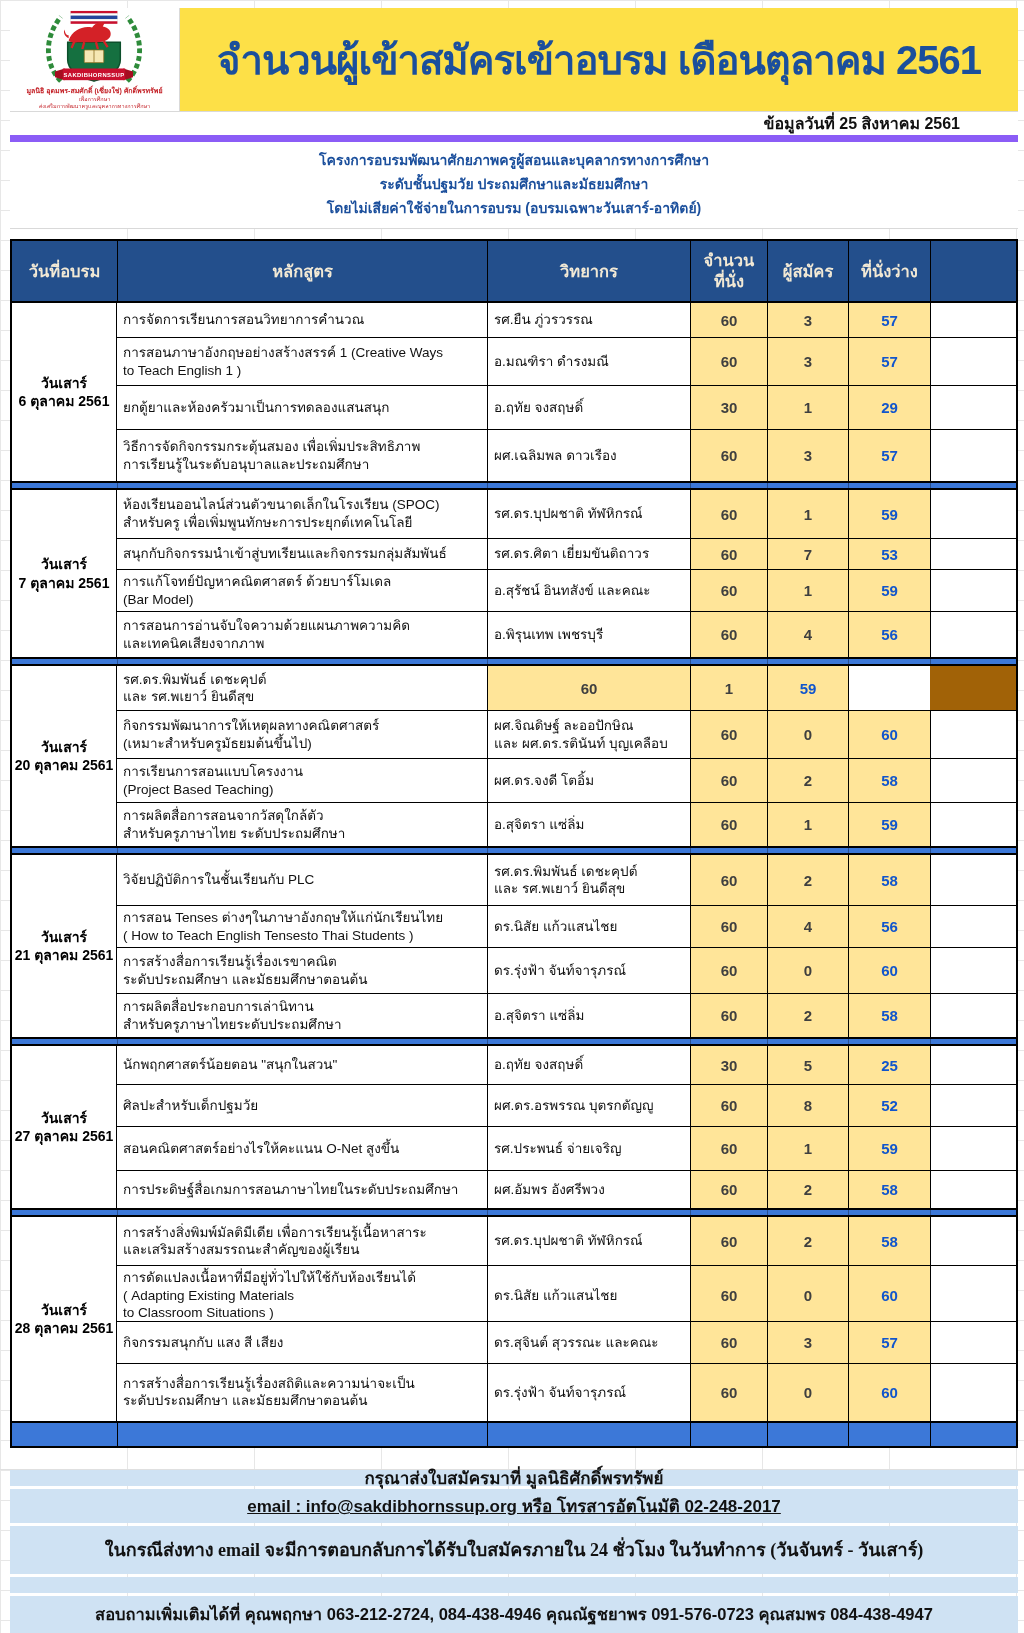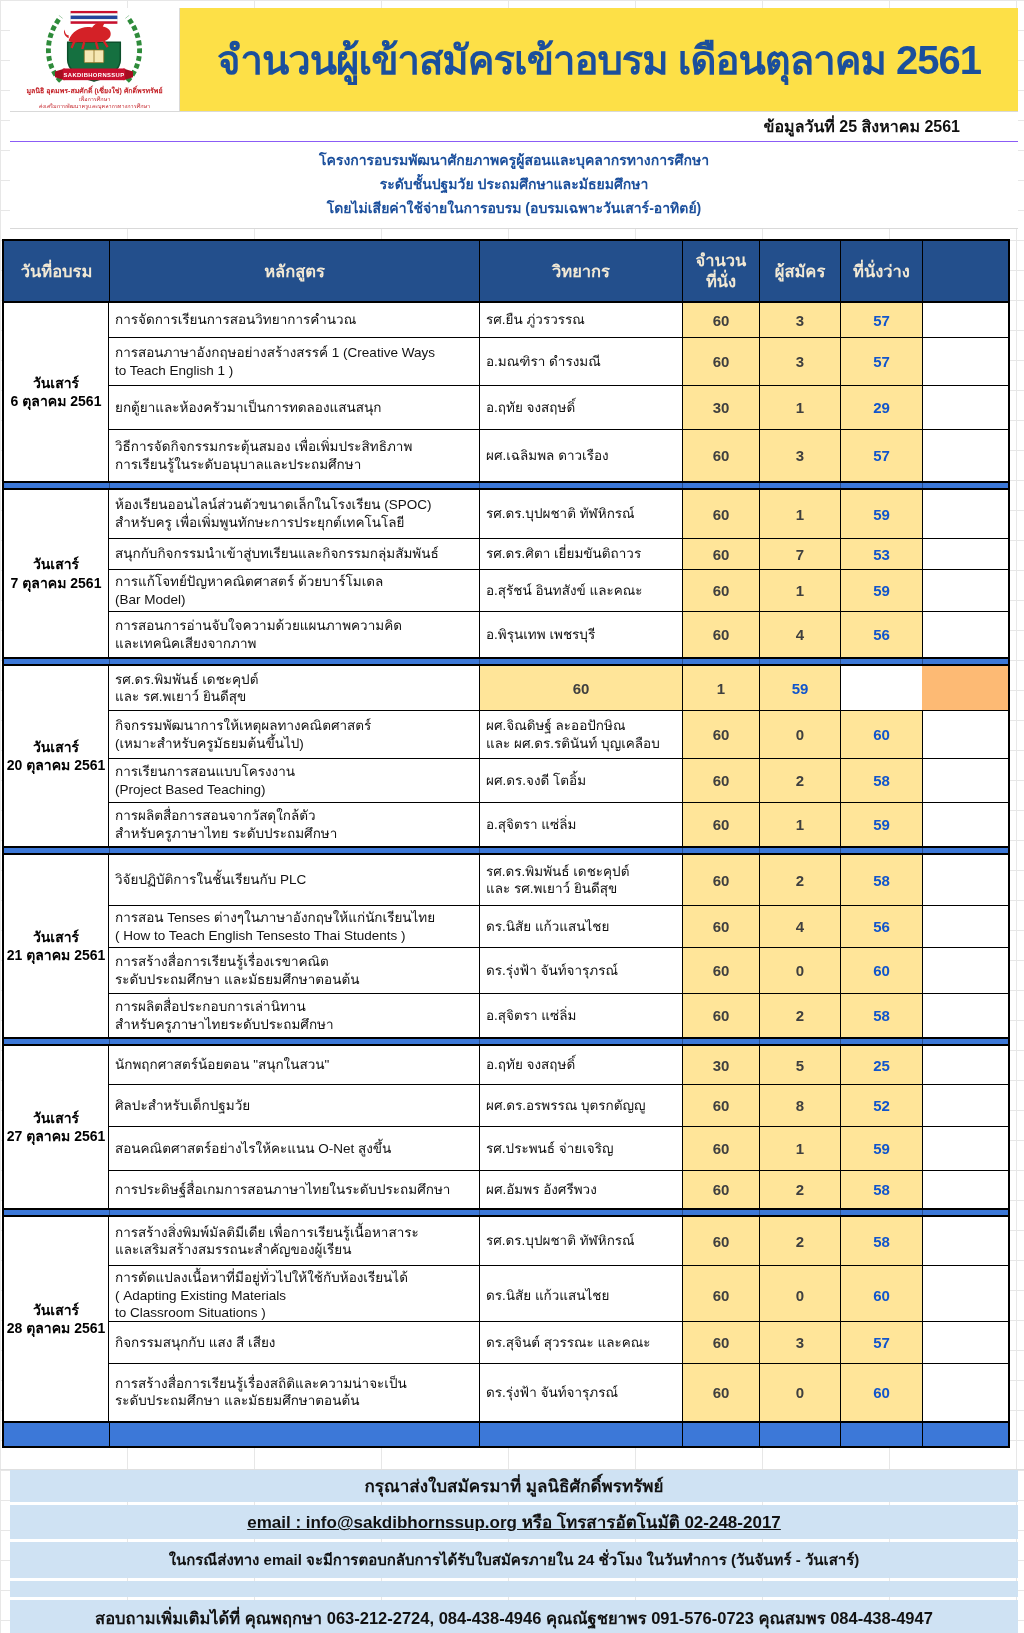--- a/index.html
+++ b/index.html
@@ -10,30 +10,30 @@
       repeating-linear-gradient(to bottom, #e7e7e7 0 1px, transparent 1px 30px),
       repeating-linear-gradient(to right, #e7e7e7 0 1px, transparent 1px 127px);
   }
   .content { position:relative; z-index:1; }
   .top-gap { height:8px; }
   .head-band { margin-left:10px; width:1008px; height:104px; display:flex; border-bottom:1px solid #d9d9d9; background:#fff; }
   .logo-cell { width:170px; height:100%; border-right:1px solid #d9d9d9; display:flex; align-items:center; justify-content:center; background:#fff; }
   .title-cell { flex:1; display:flex; align-items:center; justify-content:center; background:#fde047; }
   .main-title { color:#1b4f9c; font-size:40px; font-weight:bold; letter-spacing:-1px; white-space:nowrap; }
 
-  .date-band { margin-left:10px; width:1008px; height:30px; background:#fff; border-bottom:1px solid #8b5cf6;
+  .date-band { margin-left:10px; width:1008px; height:30px; background:#fff; border-bottom:7px solid #8b5cf6;
     display:flex; align-items:center; justify-content:flex-end; padding-right:58px; }
   .date-info { font-size:16px; font-weight:bold; color:#111; }
 
   .subtitle-band { margin-left:10px; width:1008px; background:#fff; padding:6px 0 8px 0; border-bottom:1px solid #d9d9d9; text-align:center; }
   .subtitle-band div { color:#1b4f9c; font-size:14px; font-weight:bold; line-height:24px; }
   .pre-gap { height:10px; }
 
   
-  .tbl { margin-left:2px; width:1008px; border:2px solid #000; background:#fdba74; }
+  .tbl { margin-left:10px; width:1008px; border:2px solid #000; background:#a16207; }
   .thead { display:grid; grid-template-columns:105px 370px 203px 77px 81px 82px 1fr; background:#234f8c; border-bottom:2px solid #000; }
   .thead .hc { min-height:60px; display:flex; align-items:center; justify-content:center; text-align:center;
     color:#f2e9d5; font-size:16.5px; font-weight:bold; border-left:1px solid #000; white-space:pre-line; line-height:1.25; }
   .thead .hc:first-child { border-left:none; }
 
   .group { display:flex; }
   .datecell { width:105px; border-right:1px solid #000; display:flex; flex-direction:column; align-items:center; justify-content:center;
     font-size:14px; font-weight:bold; text-align:center; line-height:1.3; padding:2px; background:#fff; }
   .rows { flex:1; display:flex; flex-direction:column; }
   .r { display:grid; grid-template-columns:370px 203px 77px 81px 82px 1fr; flex:1; }
@@ -53,24 +53,24 @@
 
   .tbar { display:grid; grid-template-columns:105px 370px 203px 77px 81px 82px 1fr; height:25px; border-top:2px solid #000; background:#3c78d8; }
   .tbar div { border-left:1px solid #000; }
   .tbar div:first-child { border-left:none; }
 
   
   .foot-gap { height:22px; border-bottom:1px solid #e0e0e0; }
   .fr { margin-left:10px; width:1008px; background:#cfe2f3; display:flex; align-items:center; justify-content:center;
     font-weight:bold; color:#111; text-align:center; }
   .fr-gap { height:3px; }
-  .f1 { height:32px; font-size:17px; }
+  .f1 { height:16px; font-size:17px; }
   .f2 { height:34px; font-size:17px; }
   .f2 .u { text-decoration:underline; }
-  .f3 { height:36px; font-size:15px; }
+  .f3 { height:48px; font-size:18px;font-family:Liberation Serif, serif; }
   .f4 { height:16px; }
   .f5 { height:37px; font-size:16.5px; }
 
   
   .logo-box { display:flex; flex-direction:column; align-items:center; }
   .logo-caption { color:#c42127; text-align:center; line-height:1.25; }
   .logo-caption .l1 { font-size:7px; font-weight:bold; }
   .logo-caption .l2 { font-size:5.5px; }
   .logo-caption .l3 { font-size:5.5px; }
 </style>

